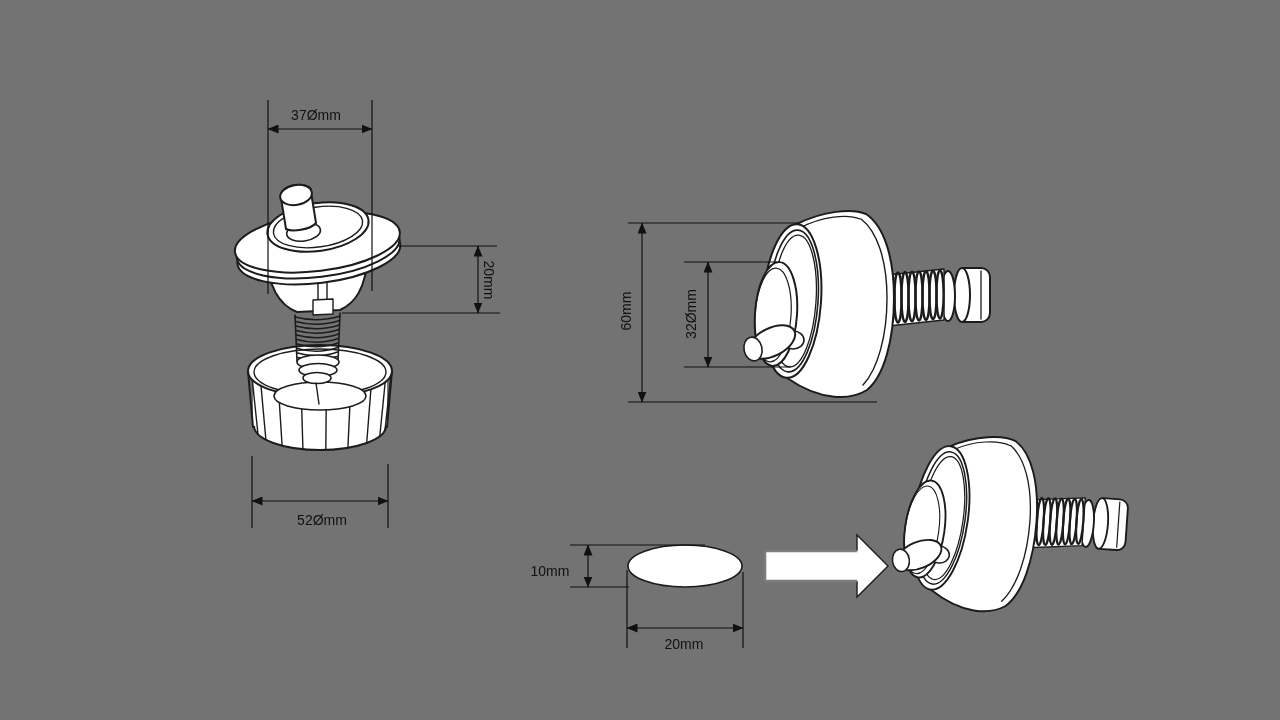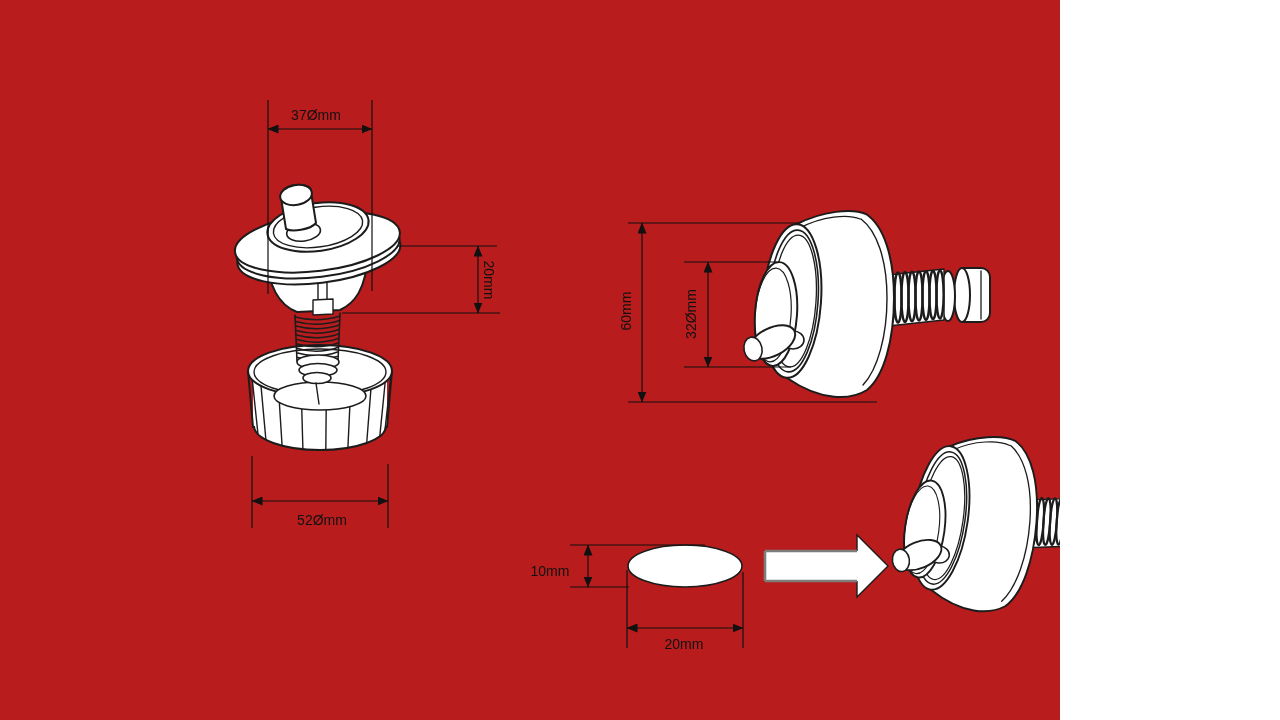--- a/index.html
+++ b/index.html
@@ -1,16 +1,16 @@
 <!DOCTYPE html>
 <html><head>
 <meta charset="utf-8">
 <style>
   html,body{margin:0;padding:0;background:#ffffff;}
-  .canvas{position:relative;width:1060px;height:720px;background:#b91c1c;overflow:hidden;
+  .canvas{position:relative;width:1280px;height:720px;background:#737373;overflow:hidden;
           font-family:"Liberation Sans", sans-serif;}
   svg{display:block;}
   
   .o  {stroke:#1c1c1c;stroke-linecap:round;stroke-linejoin:round;}
   .wf {fill:#ffffff;}
   .nf {fill:none;}
   .s2 {stroke-width:2;}
   .s16{stroke-width:1.6;}
   .s14{stroke-width:1.4;}
   .s13{stroke-width:1.3;}

